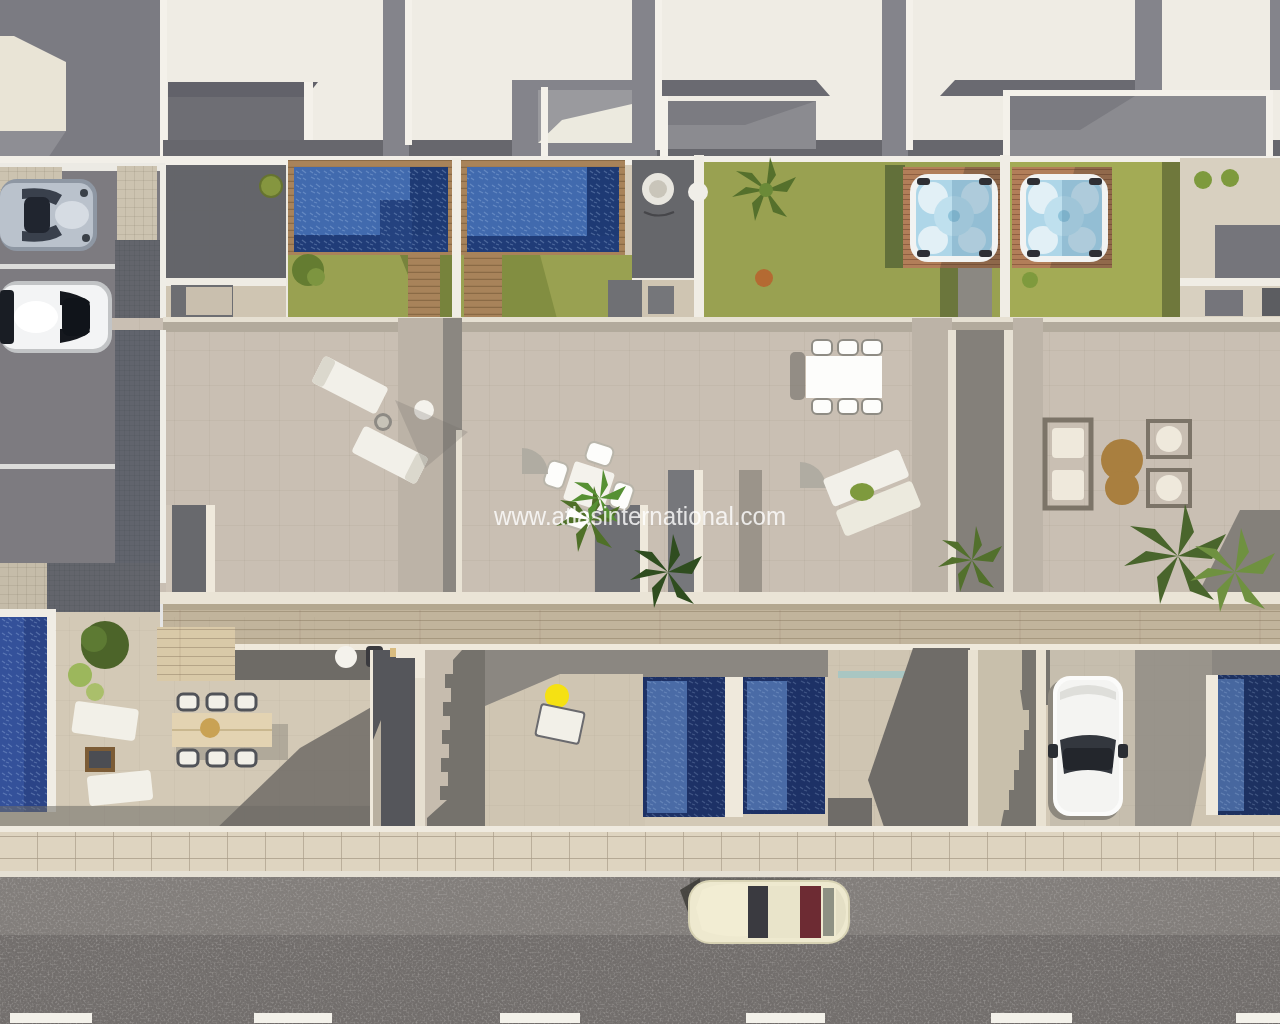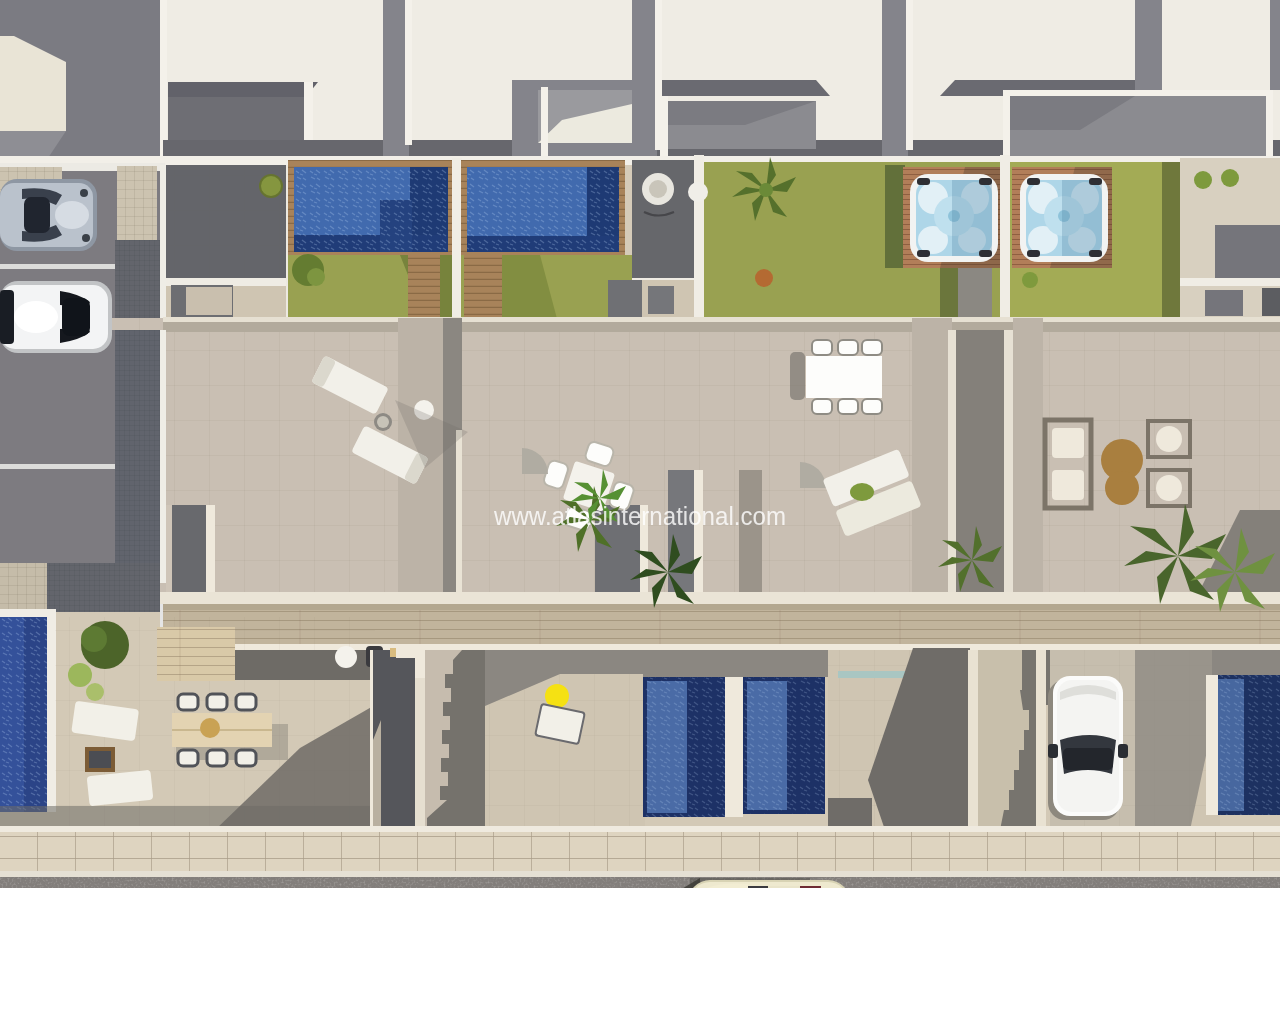--- a/index.html
+++ b/index.html
@@ -1,16 +1,16 @@
 <!DOCTYPE html>
 <html><head>
 <meta charset="utf-8">
 <style>
 html,body{margin:0;padding:0}
-#c{position:relative;width:1280px;height:888px;overflow:hidden;background:#e5e5e5;font-family:"Liberation Sans",sans-serif}
+#c{position:relative;width:1280px;height:1024px;overflow:hidden;background:#e5e5e5;font-family:"Liberation Sans",sans-serif}
 </style>
 </head>
 <body>
 <div id="c">
 <svg width="1280" height="1024" viewBox="0 0 1280 1024">
 <defs>
   <filter id="speck" x="0" y="0" width="100%" height="100%">
     <feTurbulence type="fractalNoise" baseFrequency="0.5" numOctaves="3" result="n"></feTurbulence>
     <feColorMatrix in="n" type="matrix" values="0 0 0 0 0.22, 0 0 0 0 0.21, 0 0 0 0 0.20, 1.7 0 0 0 -0.75"></feColorMatrix>
     <feComposite operator="in" in2="SourceGraphic"></feComposite>

